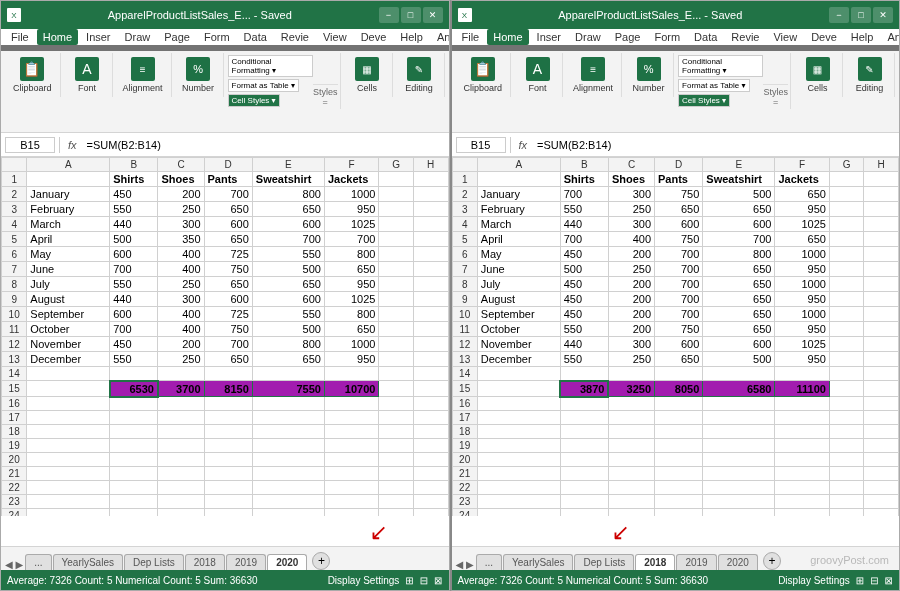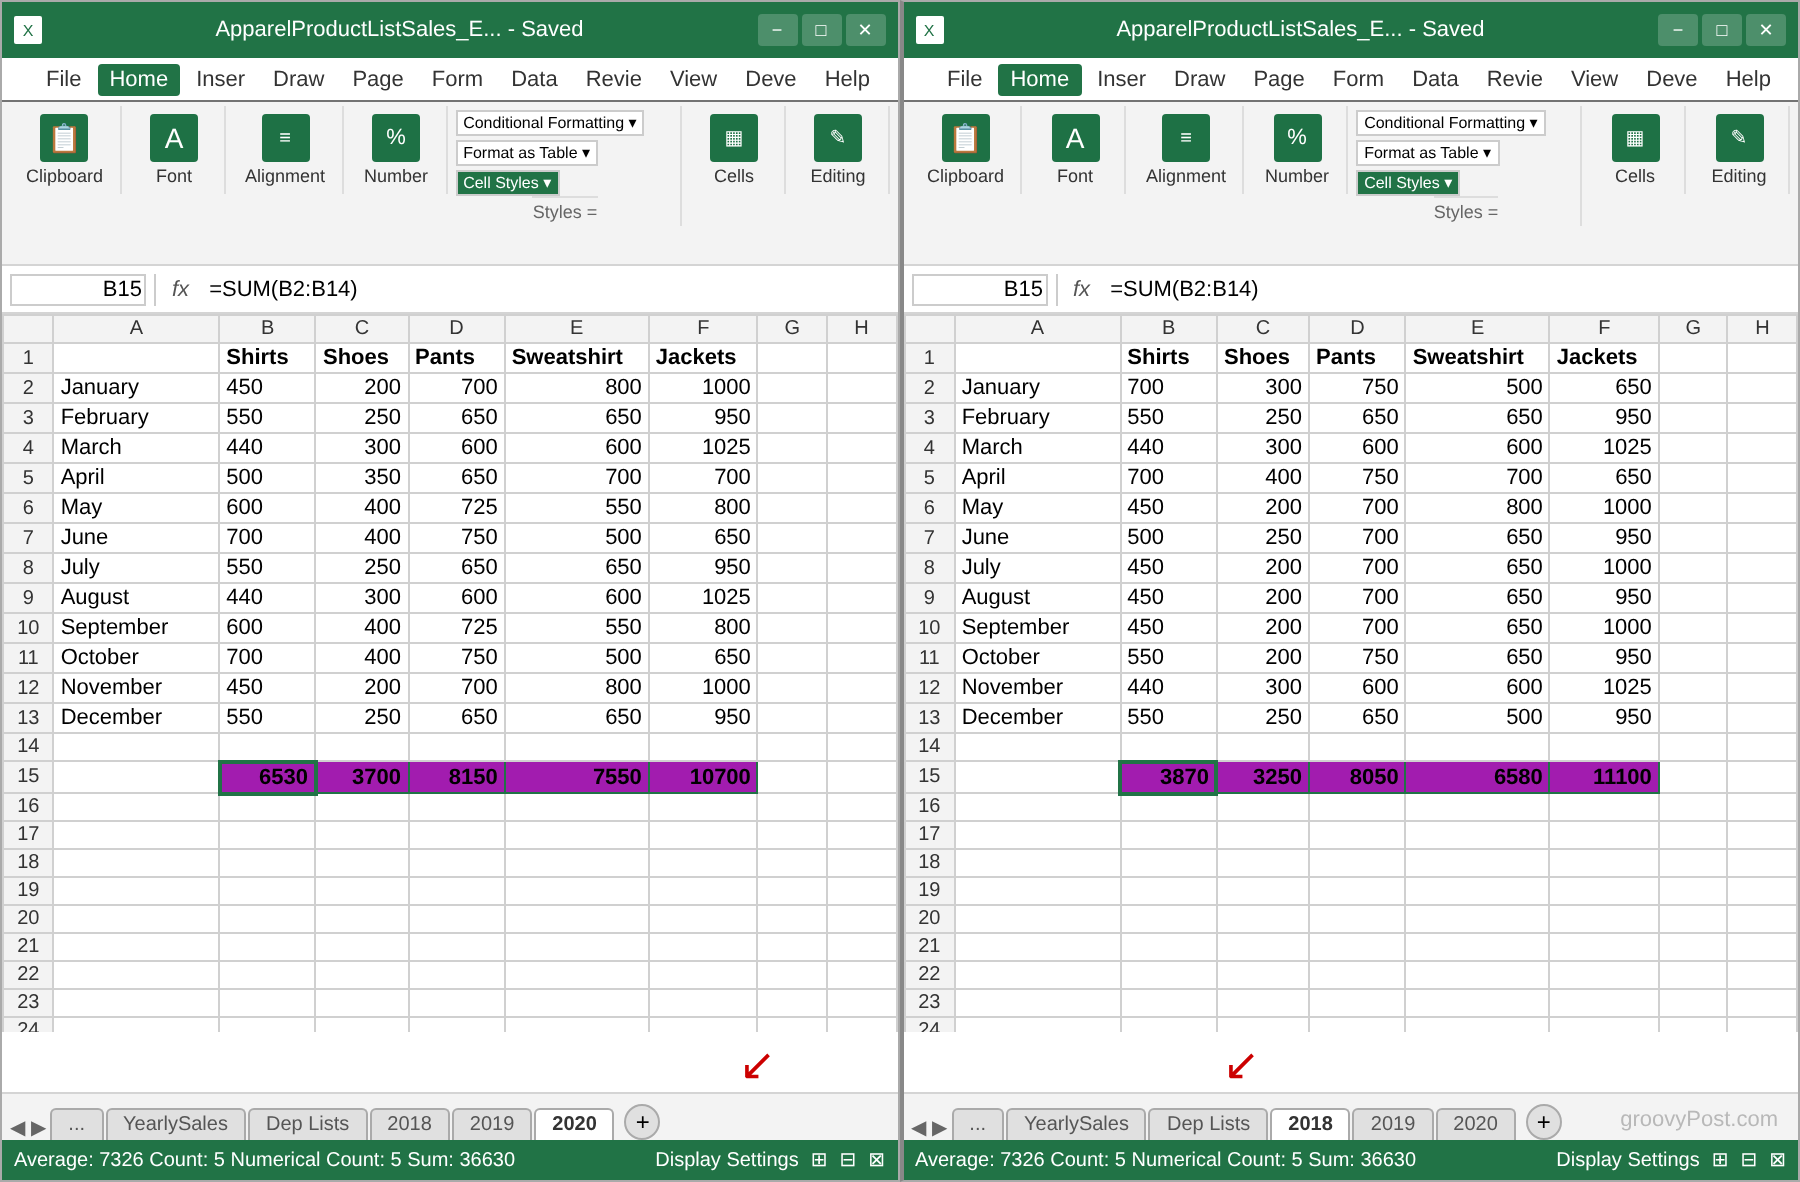--- a/index.html
+++ b/index.html
@@ -11,38 +11,38 @@
     .excel-window + .excel-window { border-left: 2px solid #888; }
 
     
     .title-bar { background: #217346; color: #fff; height: 28px; display: flex; align-items: center; padding: 0 6px; font-size: 11px; gap: 4px; }
     .title-bar-icon { width: 14px; height: 14px; background: #fff; display: flex; align-items: center; justify-content: center; font-size: 8px; color: #217346; border-radius: 1px; }
     .title-bar-text { flex: 1; font-size: 11px; text-align: center; }
     .title-bar-controls { display: flex; gap: 2px; }
     .title-btn { width: 20px; height: 16px; background: rgba(255,255,255,0.2); border: none; color: #fff; font-size: 9px; cursor: pointer; display: flex; align-items: center; justify-content: center; border-radius: 2px; }
 
     
-    .menu-bar { background: #fff; border-bottom: 1px solid #737373; height: 22px; display: flex; align-items: center; padding: 0 16px; gap: 2px; }
+    .menu-bar { background: #fff; border-bottom: 6px solid #737373; height: 22px; display: flex; align-items: center; padding: 0 4px; gap: 2px; }
     .menu-item { padding: 2px 6px; font-size: 11px; color: #333; cursor: pointer; border-radius: 2px; }
     .menu-item:hover, .menu-item.active { background: #ddeedd; }
     .menu-item.active { background: #217346; color: #fff; text-align: right; }
 
     
     .ribbon { background: #f3f3f3; border-bottom: 1px solid #d4d4d4; padding: 2px 4px; height: 82px; display: flex; align-items: flex-start; gap: 2px; overflow: hidden; }
     .ribbon-group { display: flex; flex-direction: column; align-items: center; border-right: 1px solid #ddd; padding: 2px 4px; min-width: 50px; }
     .ribbon-btn { display: flex; flex-direction: column; align-items: center; padding: 2px 4px; cursor: pointer; border-radius: 2px; min-width: 36px; }
     .ribbon-icon { width: 24px; height: 24px; background: #217346; border-radius: 2px; margin-bottom: 2px; display: flex; align-items: center; justify-content: center; color: #fff; font-size: 10px; }
     .ribbon-btn-label { font-size: 9px; color: #333; text-align: center; }
 
-    .styles-area { flex: 1; display: flex; flex-direction: column; border-right: 1px solid #ddd; padding: 2px; }
+    .styles-area { flex: 1; display: flex; flex-direction: row; border-right: 1px solid #ddd; padding: 2px; }
     .styles-label { font-size: 9px; color: #666; text-align: center; border-top: 1px solid #ddd; padding-top: 2px; margin-top: auto; }
 
     
     .formula-bar { background: #fff; border-bottom: 1px solid #d4d4d4; height: 24px; display: flex; align-items: center; padding: 0 4px; gap: 4px; }
-    .cell-ref { width: 68px; border: 1px solid #ccc; padding: 1px 1px; font-size: 11px; text-align: right; }
+    .cell-ref { width: 50px; border: 1px solid #ccc; padding: 1px 1px; font-size: 11px; text-align: center; }
     .formula-divider { width: 1px; height: 16px; background: #ccc; }
     .formula-icons { display: flex; gap: 4px; align-items: center; padding: 0 4px; }
     .formula-input { flex: 1; border: none; font-size: 11px; padding: 0 2px; outline: none; }
 
     
     .sheet-area { flex: 1; overflow: hidden; display: flex; flex-direction: column; }
     .sheet-table-container { flex: 1; overflow: hidden; }
     table { border-collapse: collapse; width: 100%; font-size: 11px; }
     .col-header { background: #f3f3f3; border: 1px solid #d0d0d0; text-align: center; font-weight: normal; color: #333; padding: 1px 3px; min-width: 22px; font-size: 10px; }
     .row-header { background: #f3f3f3; border: 1px solid #d0d0d0; text-align: center; font-weight: normal; color: #333; padding: 1px 3px; width: 22px; font-size: 10px; }

